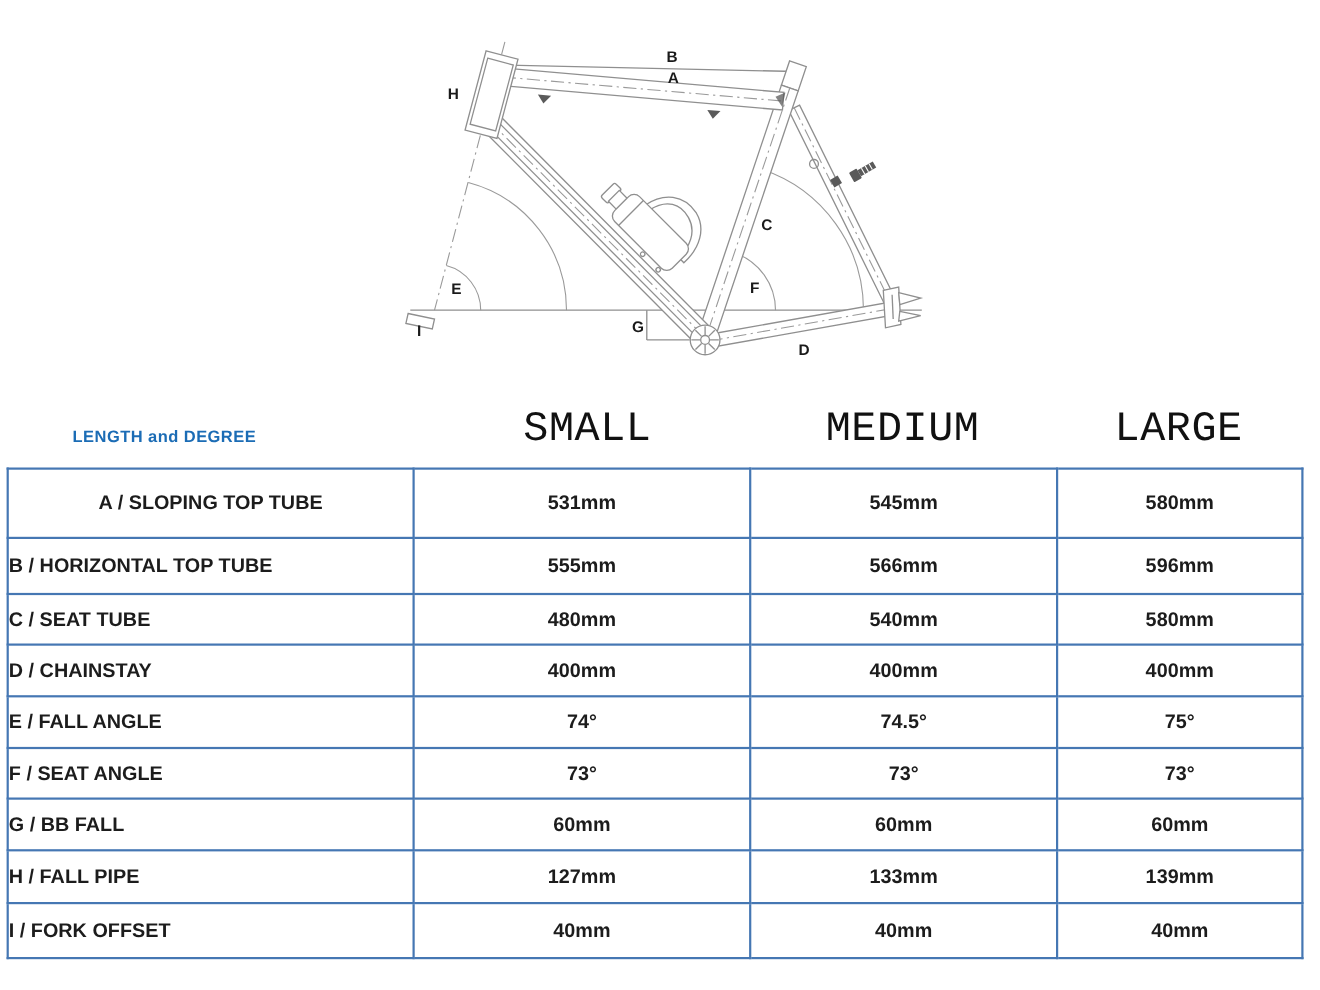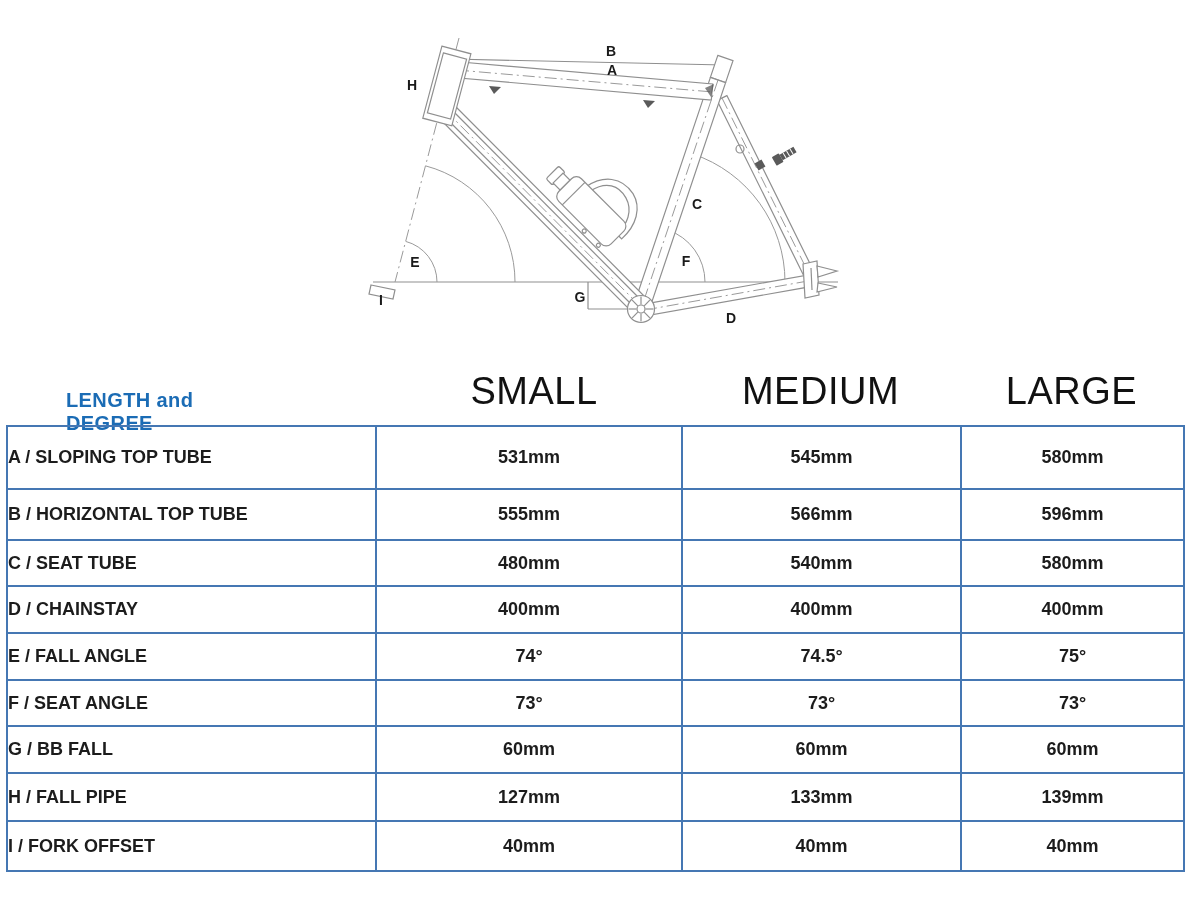--- a/index.html
+++ b/index.html
@@ -11,35 +11,35 @@
   .diagram{position:absolute;left:0;top:0;}
   .ln{stroke:#8f8f8f;stroke-width:1.2;fill:none;}
   .tube{stroke:#8f8f8f;stroke-width:1.2;fill:#ffffff;}
   .cl{stroke:#9a9a9a;stroke-width:1;fill:none;stroke-dasharray:12 4 2 4;}
   .arc{stroke:#9a9a9a;stroke-width:1;fill:none;}
   .dk{fill:#5a5a5a;stroke:none;}
   .lbl{font-size:14px;font-weight:bold;fill:#1a1a1a;}
 
   
   .tbl-title{position:absolute;left:66px;top:389px;width:200px;
-             font-size:20px;font-weight:bold;color:#1b6cb5;letter-spacing:.4px;}
+             font-size:15px;font-weight:bold;color:#1b6cb5;letter-spacing:.4px;}
   .size-hd{position:absolute;top:368px;height:46px;line-height:46px;text-align:center;
-           font-size:38px;font-weight:400;color:#111;letter-spacing:.5px;}
+           font-size:38px;font-weight:400;color:#111;letter-spacing:.5px;font-family:Liberation Mono, monospace;}
   .size-hd.s1{left:381px;width:306px;}
   .size-hd.s2{left:681px;width:279px;}
   .size-hd.s3{left:960px;width:223px;}
 
   
   table.geo{position:absolute;left:6px;top:425px;width:1177px;border-collapse:collapse;
             table-layout:fixed;}
   table.geo td{border:2px solid #4577b3;font-weight:bold;font-size:18px;color:#1c1c1c;
                vertical-align:middle;padding:0;}
   td.rl{font-size:19px;padding-left:27px;}
   td.val{text-align:center;}
-  tr.h65 td{height:61px;} tr.h53 td{height:49px;} tr.h48 td{height:44px;}
+  tr.h65 td{height:61px;text-align:center;} tr.h53 td{height:49px;} tr.h48 td{height:44px;}
   tr.h49 td{height:45px;} tr.h50 td{height:46px;} tr.h52 td{height:48px;margin-top:12px;}
 </style>
 </head>
 <body>
 
 <div class="sheet">
 
   <svg class="diagram" width="1200" height="362" viewBox="0 0 1200 362">
 
     <g>

